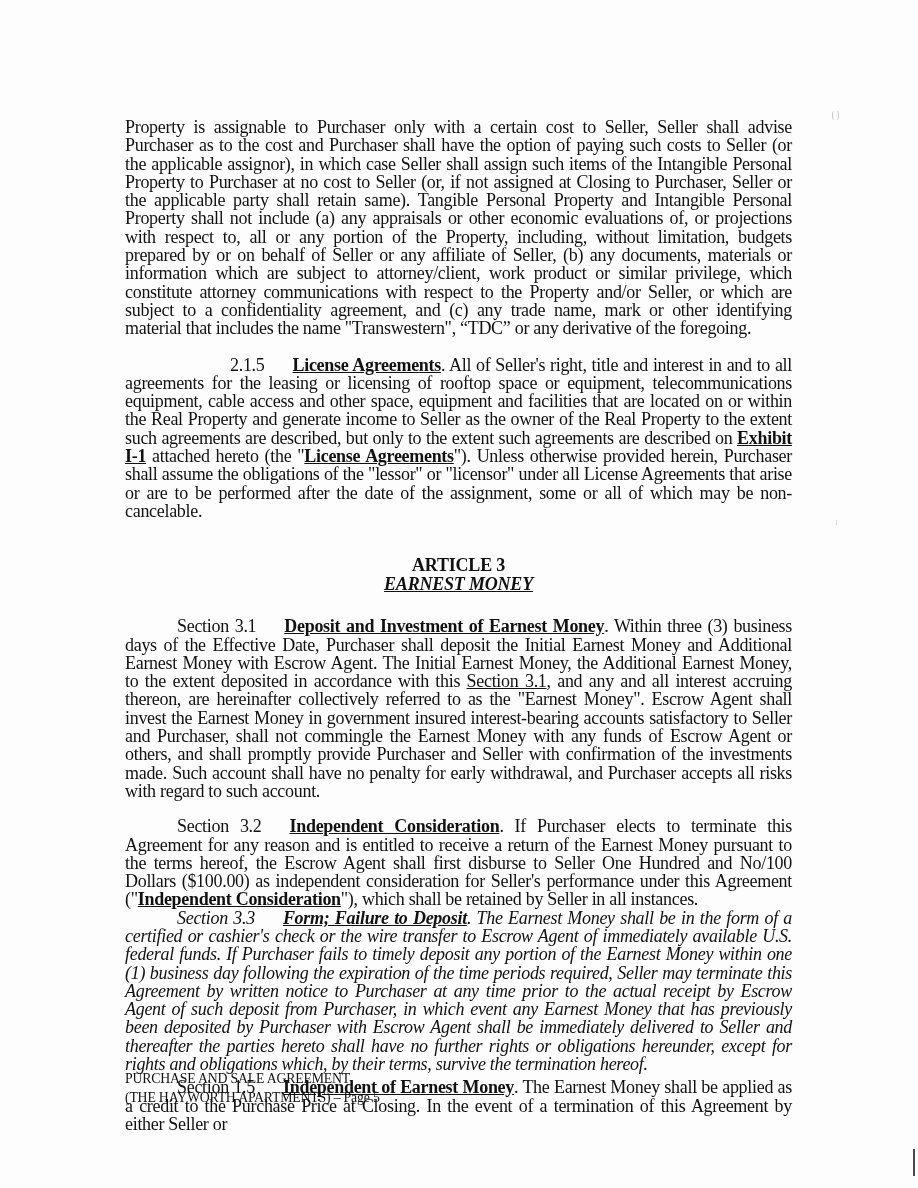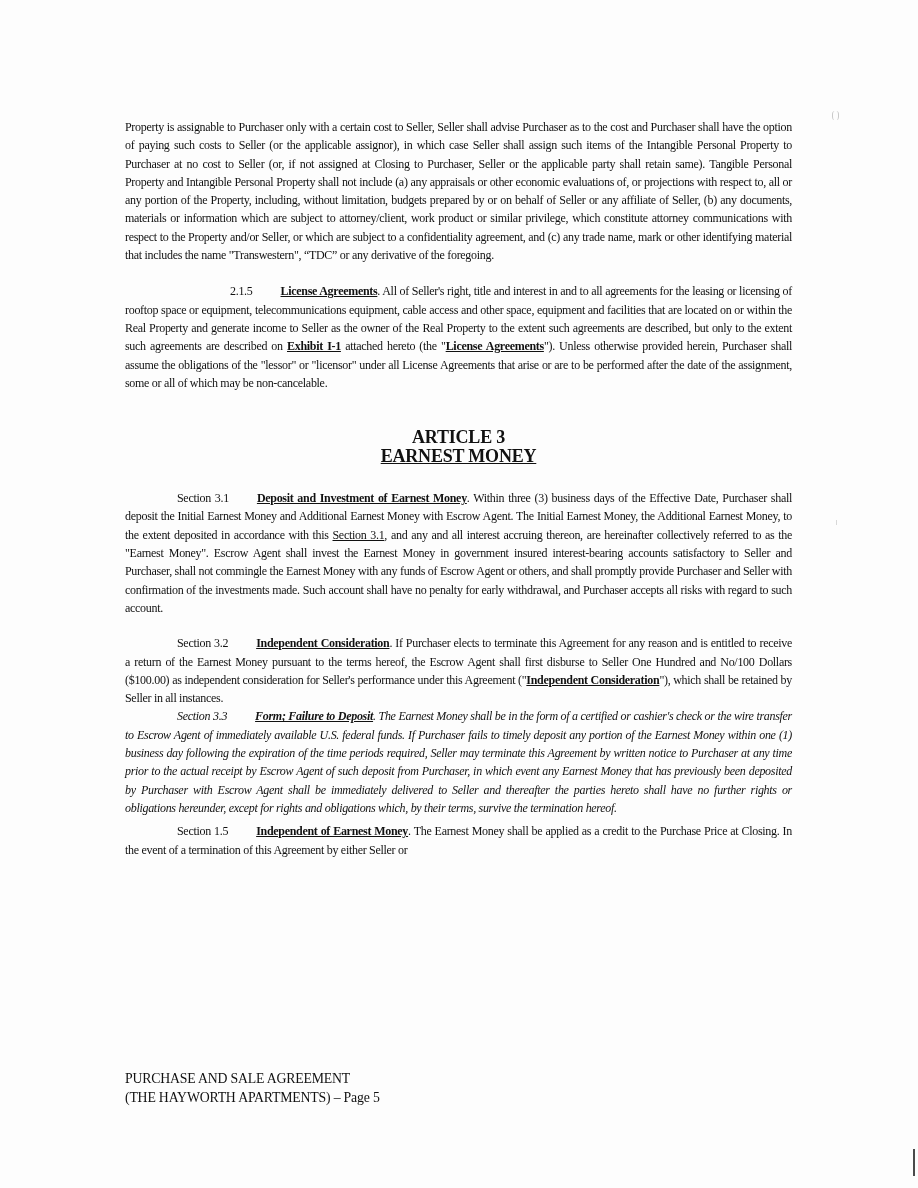--- a/index.html
+++ b/index.html
@@ -17,41 +17,41 @@
     color: #111111;
   }
   .content {
     position: absolute;
     left: 125px;
     top: 118px;
     width: 667px;
   }
   p.body {
     margin: 0;
-    font-size: 12px;
+    font-size: 18px;
     line-height: 18.3px;
     letter-spacing: -0.3px;
     text-align: justify;
     color: #111111;
   }
   p.cont        { margin-bottom: 18px; }
   p.sub-indent  { text-indent: 105px; margin-bottom: 36px; }
   p.sec-indent  { text-indent: 52px; }
   p.sec-31      { margin-bottom: 17px; }
   p.sec-32      { }
   p.sec-33      { margin-bottom: 5px; font-style: italic; }
   .article-heading {
     text-align: center;
     font-weight: bold;
     font-size: 18px;
     line-height: 18.5px;
     letter-spacing: -0.2px;
     margin: 0 0 24px 0;
   }
-  .article-heading .hl2 { text-decoration: underline; }
+  .article-heading .hl2 { text-decoration: underline; font-style: italic; }
   .seg-n  { }
   .seg-u  { text-decoration: underline; }
   .seg-bu { font-weight: bold; text-decoration: underline; }
   .seg-tab { display: inline-block; width: 28px; }
   .footer {
     position: absolute;
     left: 125px;
     top: 1070px;
     font-size: 13.8px;
     line-height: 18.5px;

